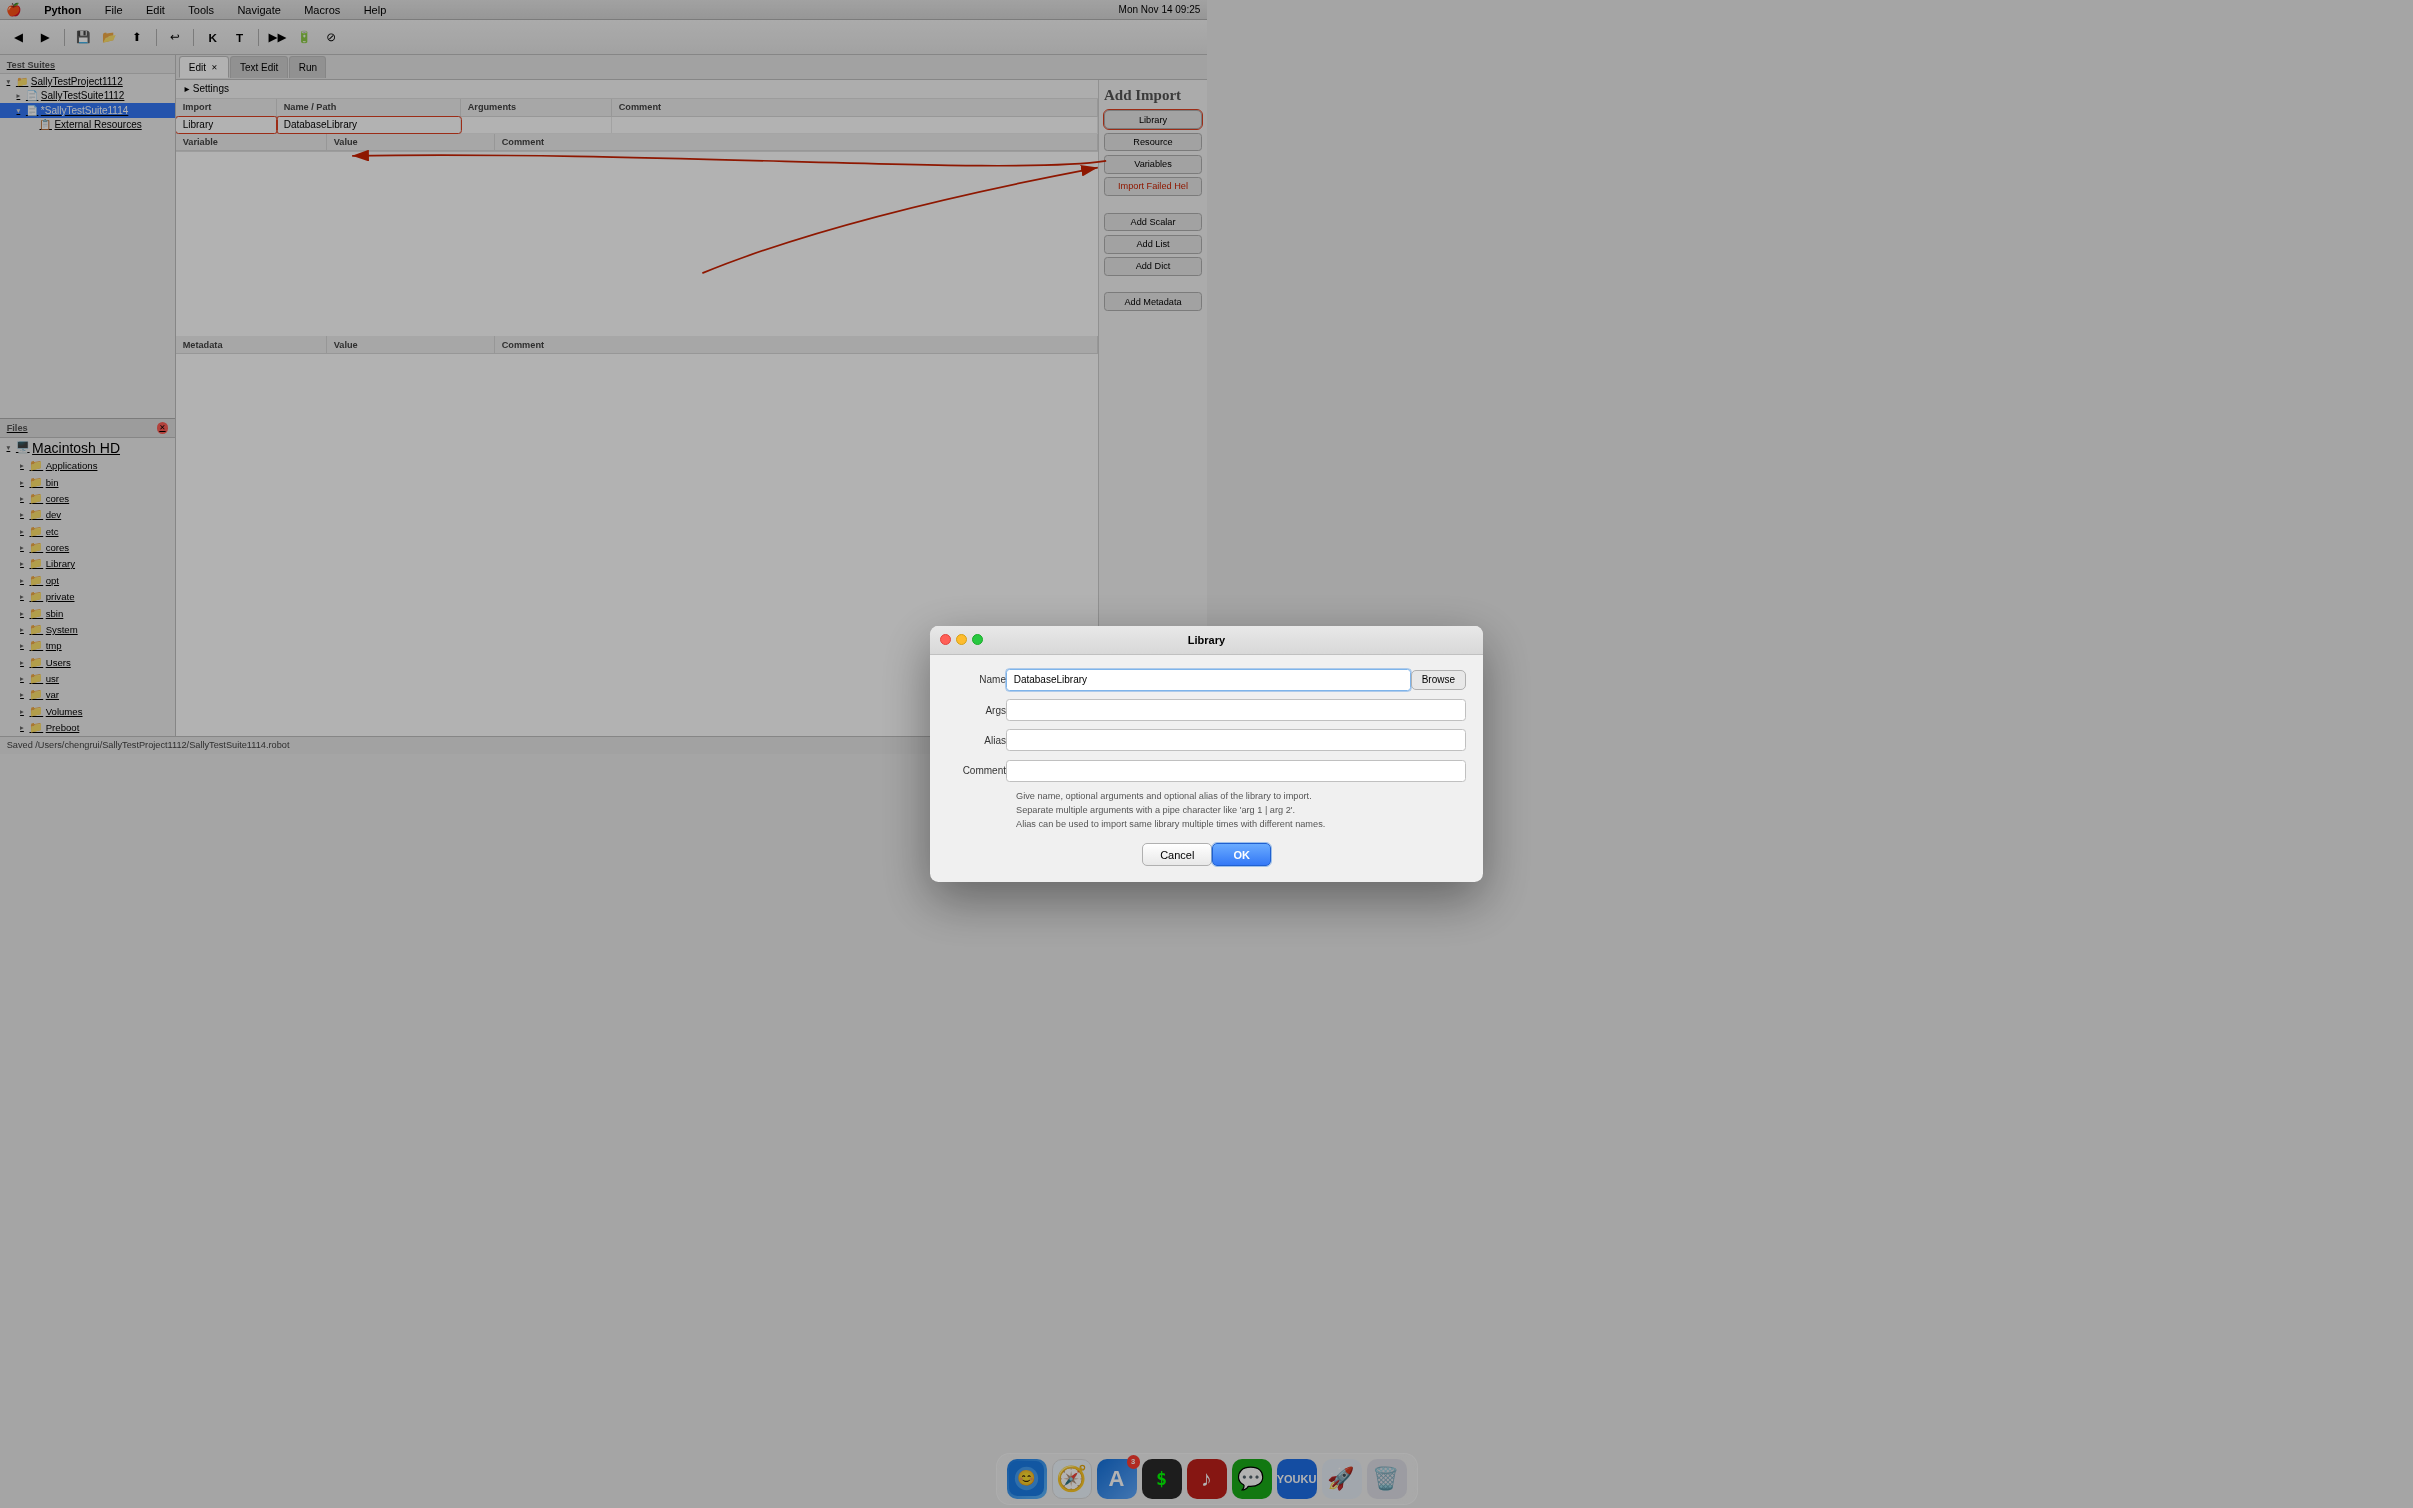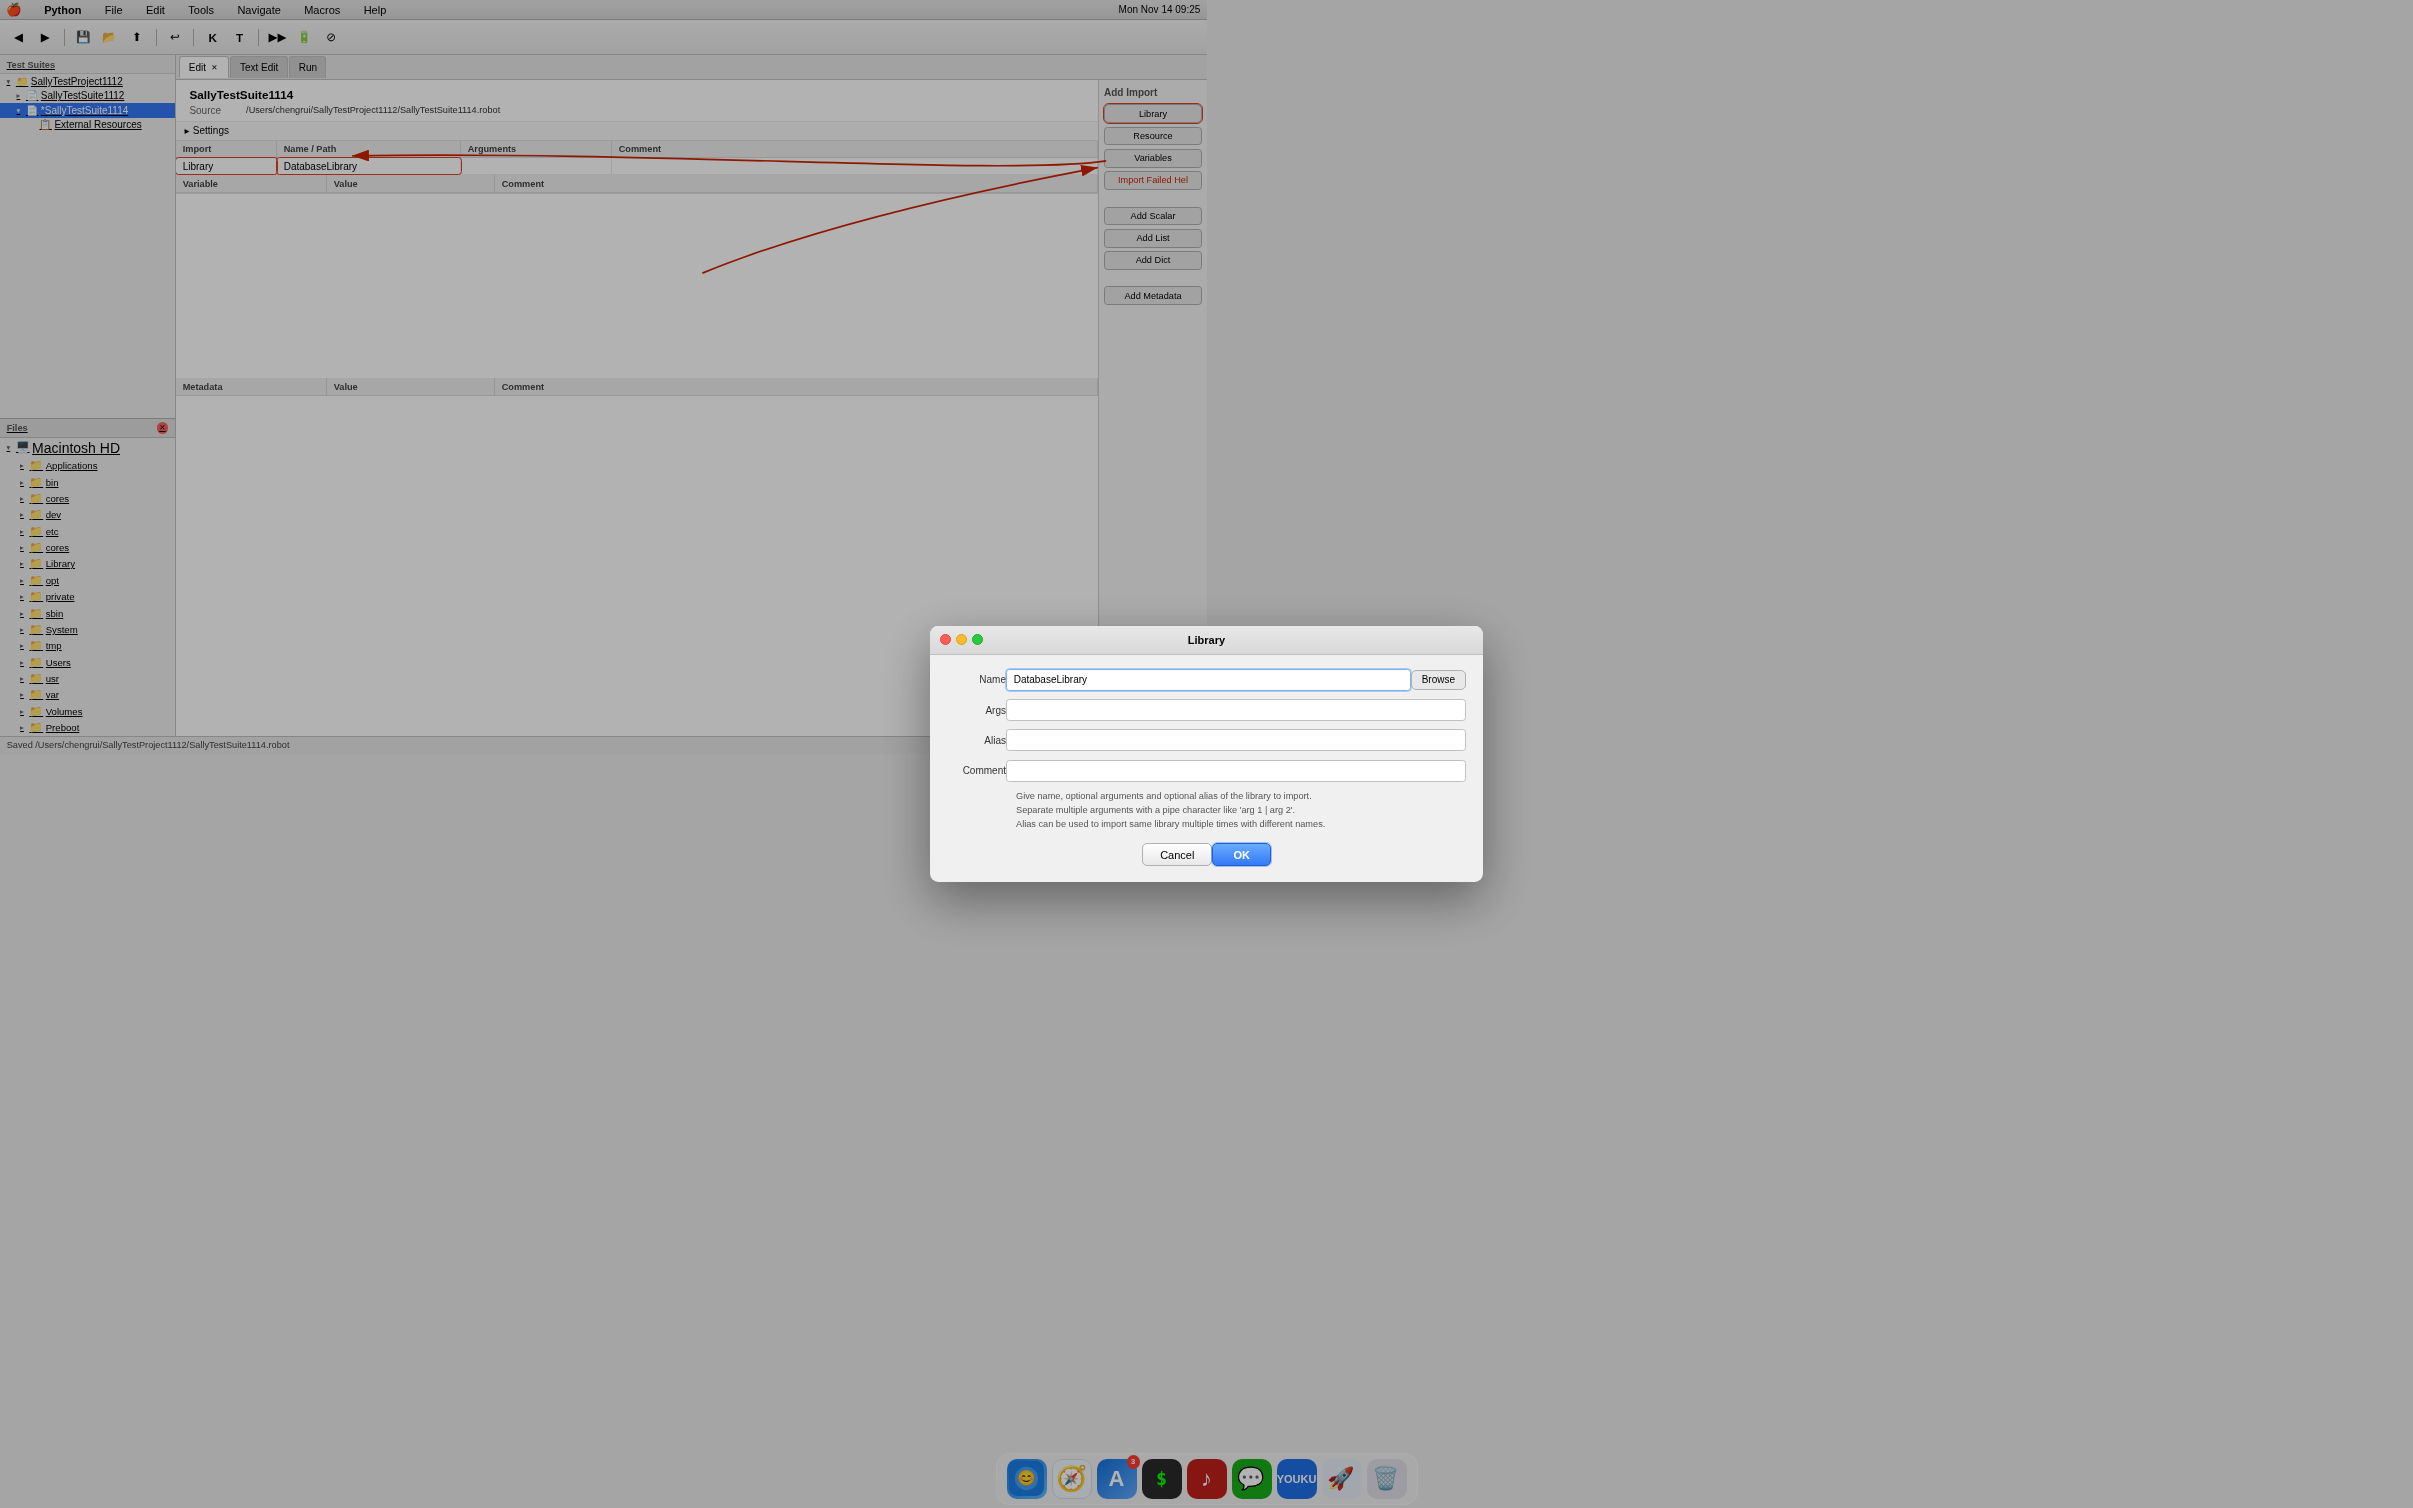--- a/index.html
+++ b/index.html
@@ -666,27 +666,20 @@
         <span>Text Edit</span>
       </div>
       <div class="tab">
         <span>Run</span>
       </div>
     </div>
 
     <div class="content-scroll">
       <div class="content-main">
 
-        <div class="suite-info">
-          <div class="suite-title">SallyTestSuite1114</div>
-          <div class="suite-row">
-            <label>Source</label>
-            <span>/Users/chengrui/SallyTestProject1112/SallyTestSuite1114.robot</span>
-          </div>
-        </div>
 
         <div class="settings-section">
           <div class="settings-toggle">
             <span>▸</span>
             <span>Settings</span>
           </div>
         </div>
 
         <div class="import-table">
           <div class="import-header">
@@ -718,21 +711,21 @@
           <div class="meta-header">
             <div class="meta-col" style="width:151px;">Metadata</div>
             <div class="meta-col" style="width:168px;">Value</div>
             <div class="meta-col" style="flex:1;">Comment</div>
           </div>
         </div>
 
       </div>
 
       <div class="right-panel">
-        <div style="font-size:10px;font-weight:600;color:#555;padding-bottom:3.4px;">Add Import</div>
+        <div style="font-size:15px;font-weight:600;color:#555;padding-bottom:3.4px;font-family:Liberation Serif, serif;">Add Import</div>
         <div class="right-btn highlighted">Library</div>
         <div class="right-btn">Resource</div>
         <div class="right-btn">Variables</div>
         <div class="right-btn red-text">Import Failed Hel</div>
 
         <div class="right-section-gap"></div>
 
         <div class="right-btn">Add Scalar</div>
         <div class="right-btn">Add List</div>
         <div class="right-btn">Add Dict</div>

